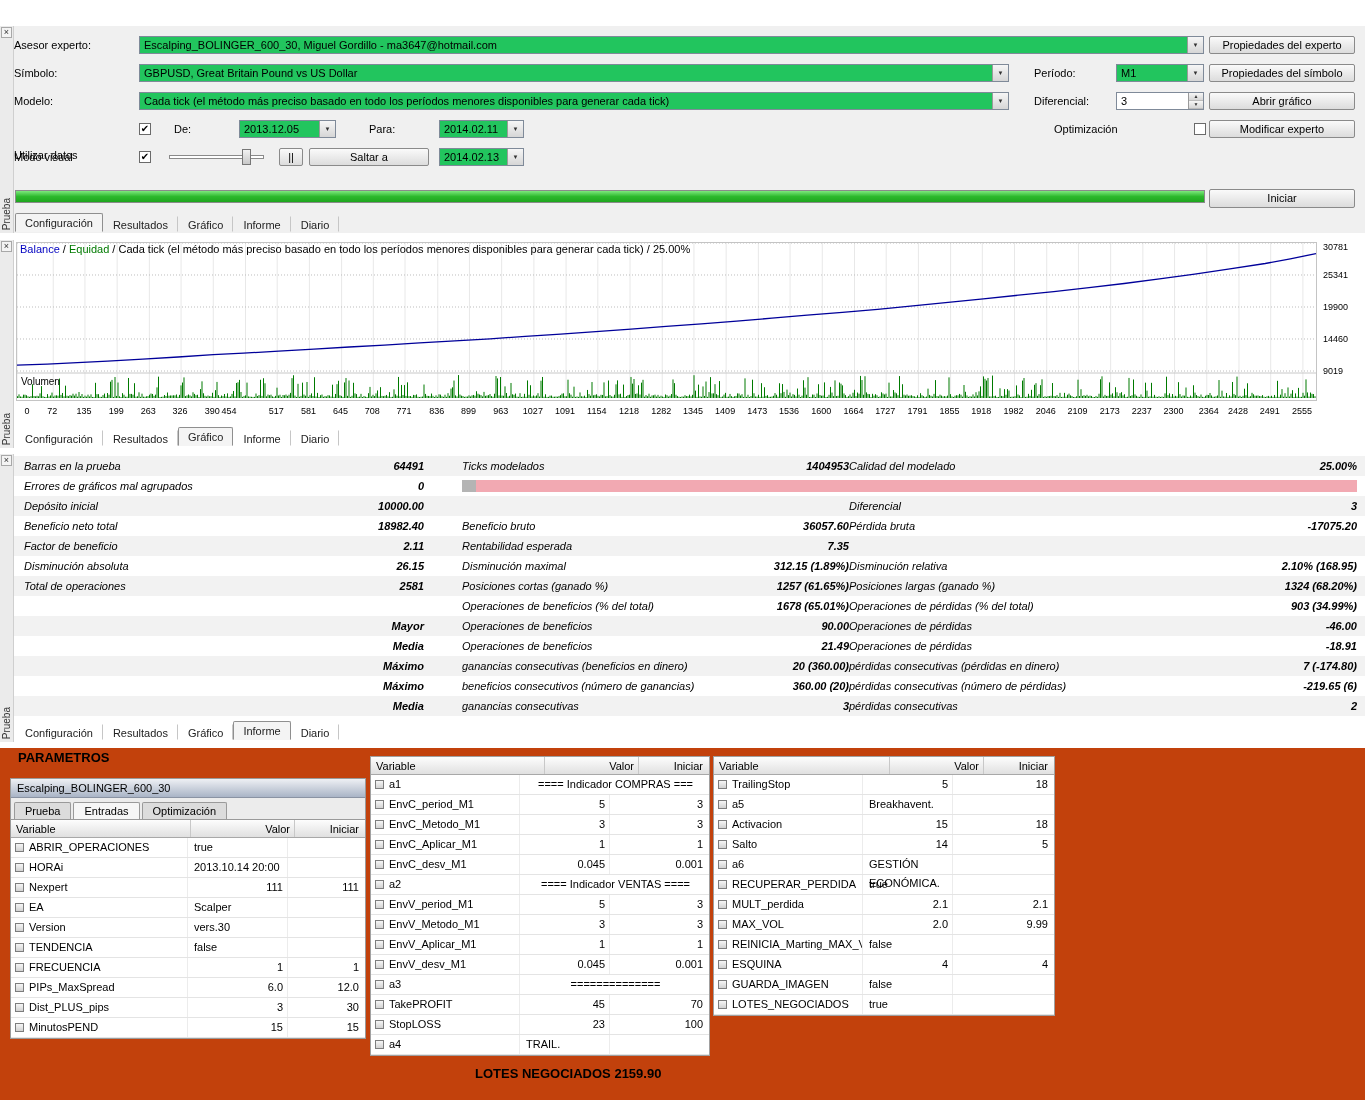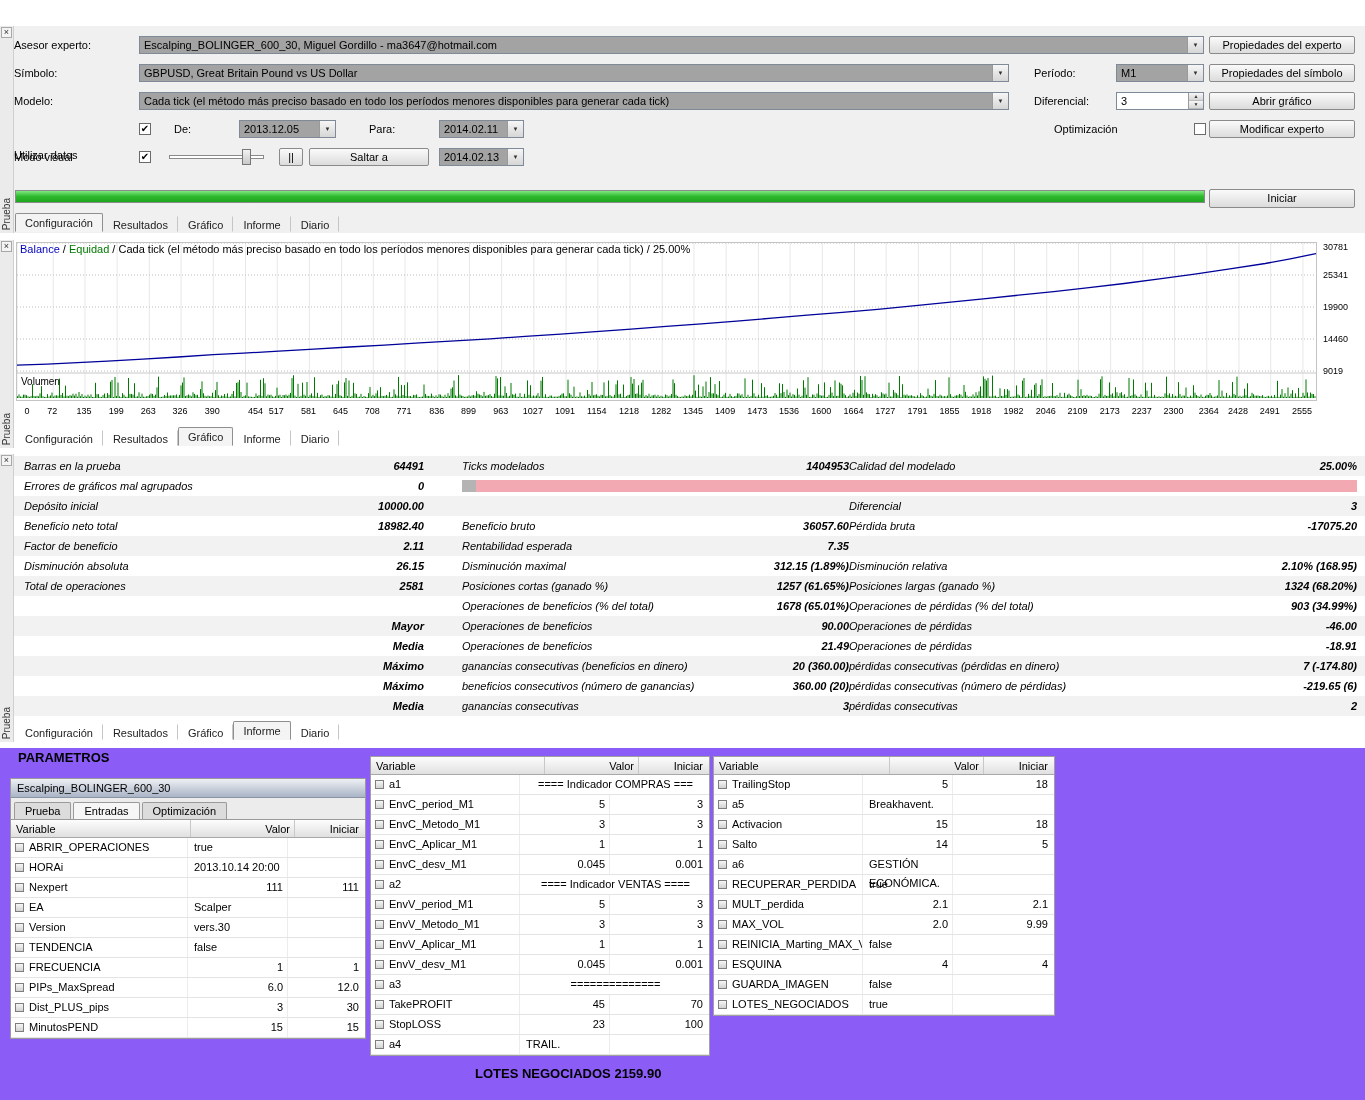--- a/index.html
+++ b/index.html
@@ -5,21 +5,21 @@
   * { box-sizing: border-box; margin:0; padding:0; }
   html,body { width:1365px; height:1100px; background:#fff; font-family:"Liberation Sans",sans-serif; font-size:11px; color:#000; overflow:hidden; }
   .section { position:absolute; left:0; width:1365px; display:flex; }
   
   .vstrip { width:14px; background:#ebebeb; border-right:1px solid #cfcfcf; position:relative; flex:none; }
   .closebox { position:absolute; top:1px; left:1px; width:11px; height:11px; font-size:9px; line-height:9px; text-align:center; color:#333; background:#f4f4f4; border:1px solid #a8a8a8; }
   .vlabel { position:absolute; bottom:3px; left:1px; writing-mode:vertical-rl; transform:rotate(180deg); font-size:10px; color:#333; }
   
   .tcontent { position:relative; flex:1; background:#f0f0f0; }
   .lbl { position:absolute; height:18px; line-height:18px; text-align:left; white-space:nowrap; }
-  .combo { position:absolute; height:18px; background:#a3a3a3; border:1px solid #7f8a99; display:flex; align-items:stretch; }
+  .combo { position:absolute; height:18px; background:#22c55e; border:1px solid #7f8a99; display:flex; align-items:stretch; }
   .combo .ctxt { flex:1; padding:0 4px; line-height:16px; white-space:nowrap; overflow:hidden; }
   .combo .carr { width:16px; background:linear-gradient(#f6f6f6,#d6d6d6); border-left:1px solid #9a9a9a; font-size:6px; line-height:16px; text-align:center; color:#333; }
   .spin { position:absolute; height:18px; background:#fff; border:1px solid #7f8a99; display:flex; }
   .spin .ctxt { flex:1; padding:0 4px; line-height:16px; }
   .spin .sarrs { width:15px; display:flex; flex-direction:column; border-left:1px solid #9a9a9a; }
   .spin .sarrs div { flex:1; font-size:5px; line-height:7px; text-align:center; background:linear-gradient(#f6f6f6,#d6d6d6); color:#333; border-bottom:1px solid #bbb; }
   .btn { position:absolute; height:18px; line-height:16px; text-align:center; background:linear-gradient(#fafafa,#dcdcdc); border:1px solid #8a8a8a; border-radius:2px; white-space:nowrap; }
   .chk { position:absolute; width:12px; height:12px; background:#fff; border:1px solid #6a6a6a; font-size:10px; line-height:10px; text-align:center; }
   .slider-track { position:absolute; height:4px; background:#fff; border:1px solid #8a8a8a; }
   .slider-thumb { position:absolute; width:9px; height:16px; background:linear-gradient(#f2f2f2,#c8c8c8); border:1px solid #777; }
@@ -45,21 +45,21 @@
   .rc1v { width:110px; flex:none; }
   .rc2l { width:280px; padding-left:38px; flex:none; white-space:nowrap; }
   .rc2v { width:145px; flex:none; }
   .rc3l { width:295px; flex:none; white-space:nowrap; }
   .rc3v { flex:1; padding-right:8px; }
   .rv { font-weight:bold; text-align:right; }
   .qbarwrap { flex:1; display:flex; align-items:center; padding:0 8px 0 38px; }
   .qgray { width:14px; height:12px; background:#b4b4b4; flex:none; }
   .qpink { flex:1; height:12px; background:#f2a9b2; }
   
-  .pcontent { position:relative; width:1365px; background:#8b5cf6; }
+  .pcontent { position:relative; width:1365px; background:#c2410c; }
   #params-heading { position:absolute; left:18px; top:2px; font-size:13px; font-weight:bold; }
   #params-footer { position:absolute; left:475px; top:318px; font-size:13px; font-weight:bold; }
   #lpanel { position:absolute; left:10px; top:30px; width:356px; border:1px solid #9a9a9a; background:#fff; }
   .lp-header { height:19px; line-height:19px; padding-left:6px; background:linear-gradient(#eef0f4,#a9b4c6); border-bottom:1px solid #8a93a3; white-space:nowrap; overflow:hidden; }
   .lp-tabs { display:flex; align-items:flex-end; height:22px; background:#ececec; border-bottom:1px solid #9a9a9a; padding-left:3px; }
   .lp-tab { padding:2px 10px; border:1px solid #9a9a9a; border-bottom:none; background:#dcdcdc; margin-right:2px; border-radius:2px 2px 0 0; }
   .lp-tab.active { background:#f6f6f6; }
   .ptable { position:absolute; background:#fff; border:1px solid #a0a0a0; }
   .ptable.inpanel { position:static; border:none; }
   .phead { display:flex; height:18px; line-height:18px; background:linear-gradient(#fdfdfd,#e0e0e0); border-bottom:1px solid #a8a8a8; }
@@ -1092,21 +1092,21 @@
         <div style="top: 124px;">9019</div>
       </div>
     <div id="xlabels">
         <div style="left: -2px;">0</div>
         <div style="left: 23.2371px;">72</div>
         <div style="left: 54.9446px;">135</div>
         <div style="left: 87.1554px;">199</div>
         <div style="left: 119.366px;">263</div>
         <div style="left: 151.074px;">326</div>
         <div style="left: 183.284px;">390</div>
-        <div style="left: 221px; text-align: right;">454</div>
+        <div style="left: 200px;">454</div>
         <div style="left: 247.203px;">517</div>
         <div style="left: 279.413px;">581</div>
         <div style="left: 311.624px;">645</div>
         <div style="left: 343.332px;">708</div>
         <div style="left: 375.039px;">771</div>
         <div style="left: 407.753px;">836</div>
         <div style="left: 439.461px;">899</div>
         <div style="left: 471.671px;">963</div>
         <div style="left: 503.882px;">1027</div>
         <div style="left: 536.093px;">1091</div>

